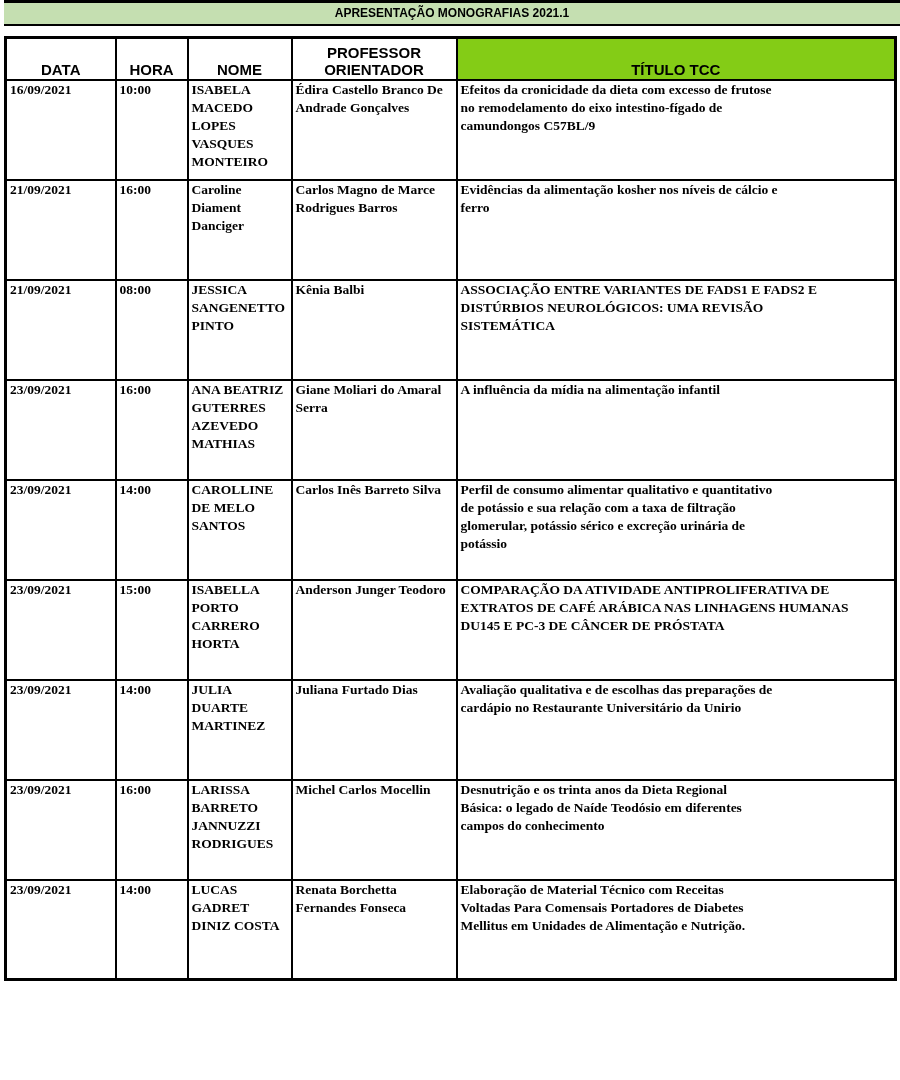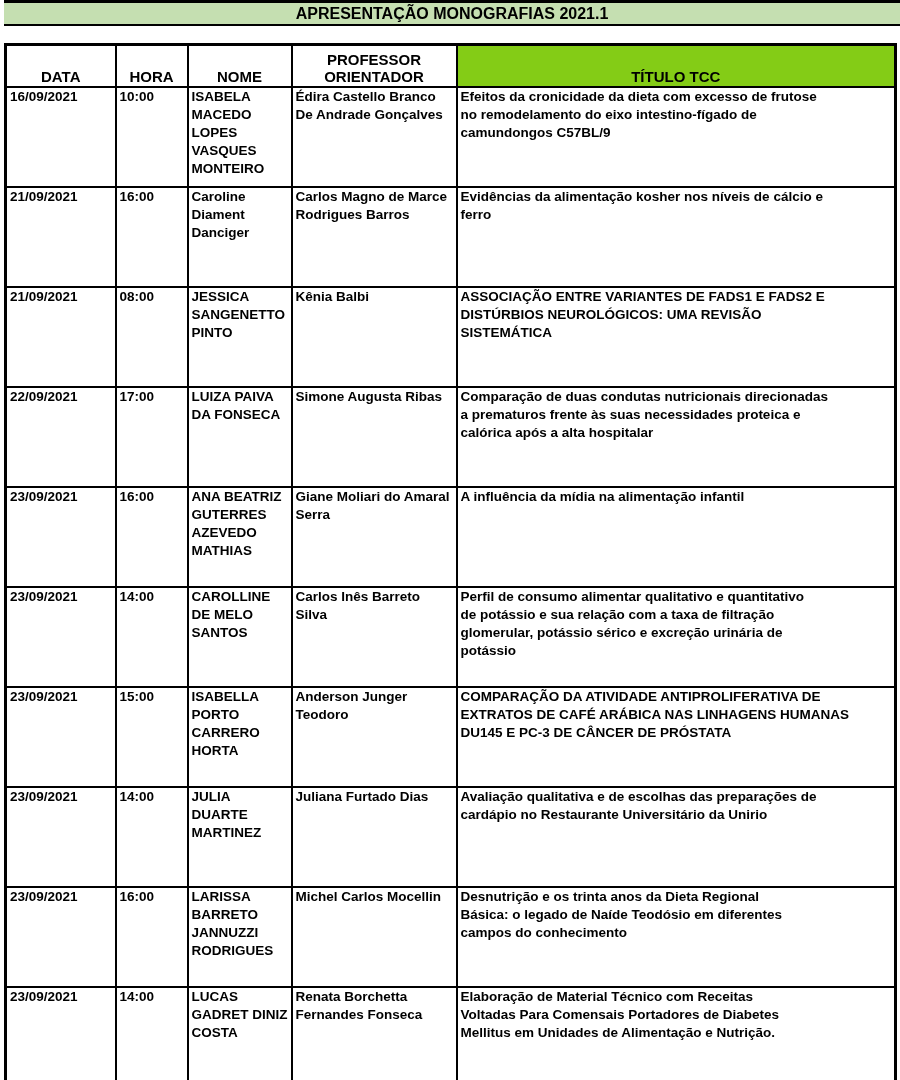--- a/index.html
+++ b/index.html
@@ -18,24 +18,24 @@
     color: #000000;
     box-sizing: border-box;
     padding-left: 4px;
   }
   .title-bar {
     margin-right: 0;
     background: #C5DFB1;
     border-top: 3px solid #000;
     border-bottom: 2px solid #000;
     text-align: center;
-    font-size: 16px;
+    font-size: 12px;
     line-height: 21px;
     height: 21px;
-    margin-bottom: 17px;
+    margin-bottom: 10px;
   }
   table.tcc {
     border-collapse: collapse;
     table-layout: fixed;
     width: 893px;
     border: 3px solid #000;
   }
   table.tcc th, table.tcc td {
     border: 2px solid #000;
     padding: 0 3px;
@@ -56,20 +56,21 @@
   thead th.h-titulo { background: #84cc16; }
   tbody tr { height: 100px; }
   tbody td {
     vertical-align: top;
     text-align: left;
     font-size: 13.5px;
     line-height: 1.35;
     padding-top: 1px;
     white-space: pre-wrap;
     word-wrap: break-word;
+    font-family: Liberation Serif, serif;
   }
 </style>
 </head>
 <body>
 
 <div class="page">
 
   <div class="title-bar">APRESENTAÇÃO MONOGRAFIAS 2021.1</div>
 
   <table class="tcc">
@@ -112,29 +113,20 @@
     <tr>
       <td class="c-data">21/09/2021</td>
       <td class="c-hora">08:00</td>
       <td class="c-nome">JESSICA SANGENETTO PINTO</td>
       <td class="c-prof">Kênia Balbi</td>
       <td class="c-titulo">ASSOCIAÇÃO ENTRE VARIANTES DE FADS1 E FADS2 E
 DISTÚRBIOS NEUROLÓGICOS: UMA REVISÃO
 SISTEMÁTICA</td>
     </tr>
 
-    <tr>
-      <td class="c-data">22/09/2021</td>
-      <td class="c-hora">17:00</td>
-      <td class="c-nome">LUIZA PAIVA DA FONSECA</td>
-      <td class="c-prof">Simone Augusta Ribas</td>
-      <td class="c-titulo">Comparação de duas condutas nutricionais direcionadas
-a prematuros frente às suas necessidades proteica e
-calórica após a alta hospitalar</td>
-    </tr>
 
     <tr>
       <td class="c-data">23/09/2021</td>
       <td class="c-hora">16:00</td>
       <td class="c-nome">ANA BEATRIZ GUTERRES AZEVEDO MATHIAS</td>
       <td class="c-prof">Giane Moliari do Amaral Serra</td>
       <td class="c-titulo">A influência da mídia na alimentação infantil</td>
     </tr>
 
     <tr>

